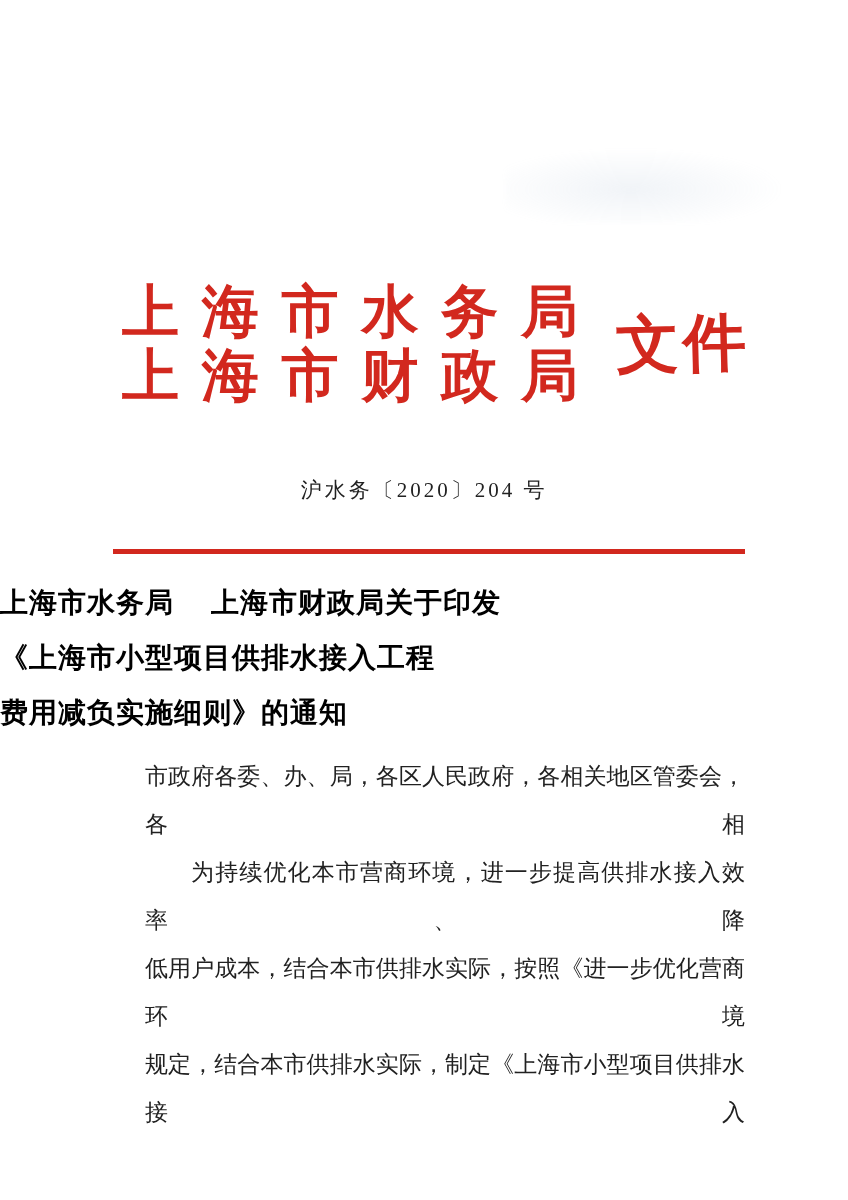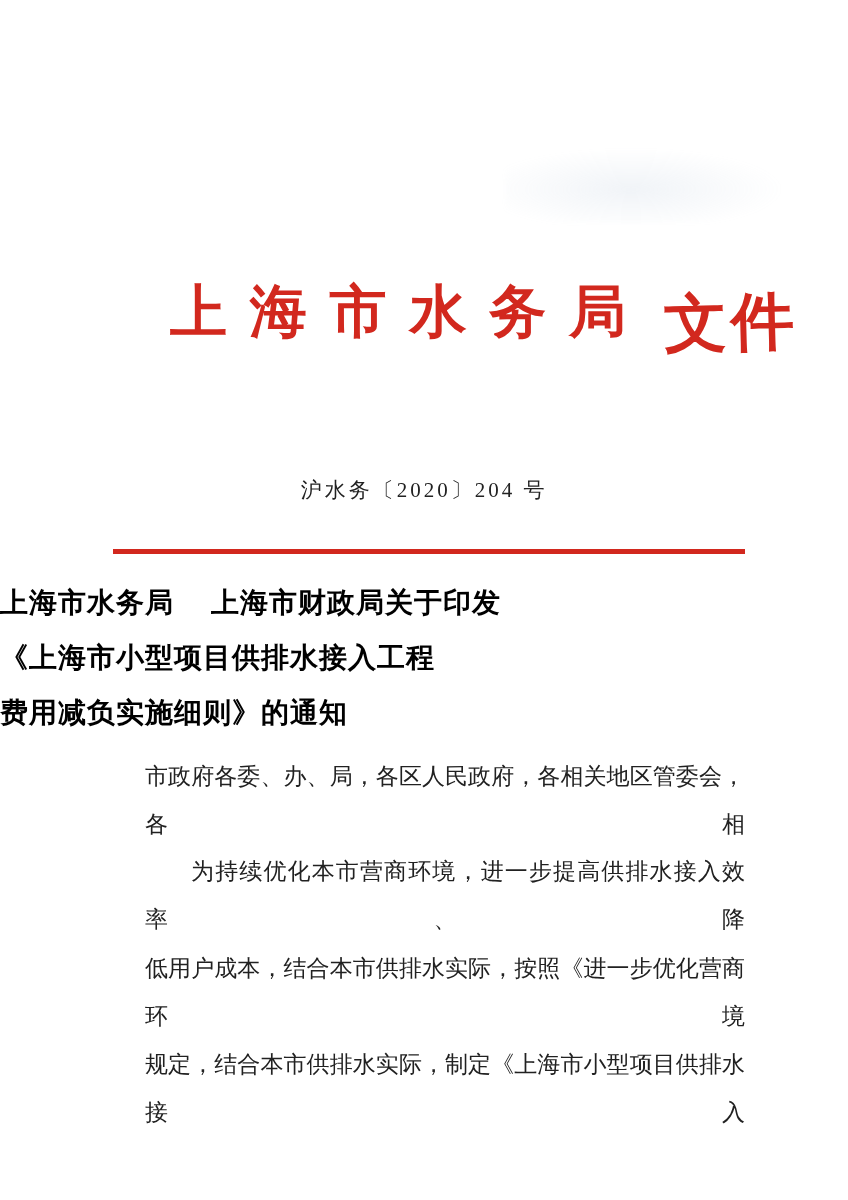--- a/index.html
+++ b/index.html
@@ -26,22 +26,21 @@
     background: radial-gradient(ellipse at 45% 55%, rgba(165,185,208,0.16), rgba(165,185,208,0.0) 70%);
     filter: blur(2px);
     pointer-events: none;
   }
   
   .letterhead {
     position: absolute;
     top: 280px;
     left: 122px;
     display: flex;
-    align-items: flex-start;
-    margin-left: 48px;
+    align-items: center;
   }
   .agencies {
     width: 456px;
   }
   .agency-line {
     font-size: 57px;
     line-height: 64px;
     font-weight: bold;
     color: var(--accent, #d2281e);
     text-align: justify;
@@ -107,33 +106,33 @@
     white-space: nowrap;
     margin-left: 32px;
   }
   .bline.just {
     white-space: normal;
     text-align: justify;
     text-align-last: justify;
   }
   .bline.indent {
     text-indent: 2em;
-    font-family: Liberation Mono, monospace;
   }
 </style>
 </head>
 <body>
 
 <div class="page">
 
   <div class="smudge"></div>
 
   <div class="letterhead">
     <div class="agencies">
       <div class="agency-line">上 海 市 水 务 局</div>
+      <div class="agency-line">上 海 市 财 政 局</div>
     </div>
     <div class="doc-type">文件</div>
   </div>
 
   <div class="doc-number">沪水务〔2020〕204 号</div>
 
   <div class="red-rule"></div>
 
   <h1 class="title">
     <span class="title-line">上海市水务局　 上海市财政局关于印发</span>

